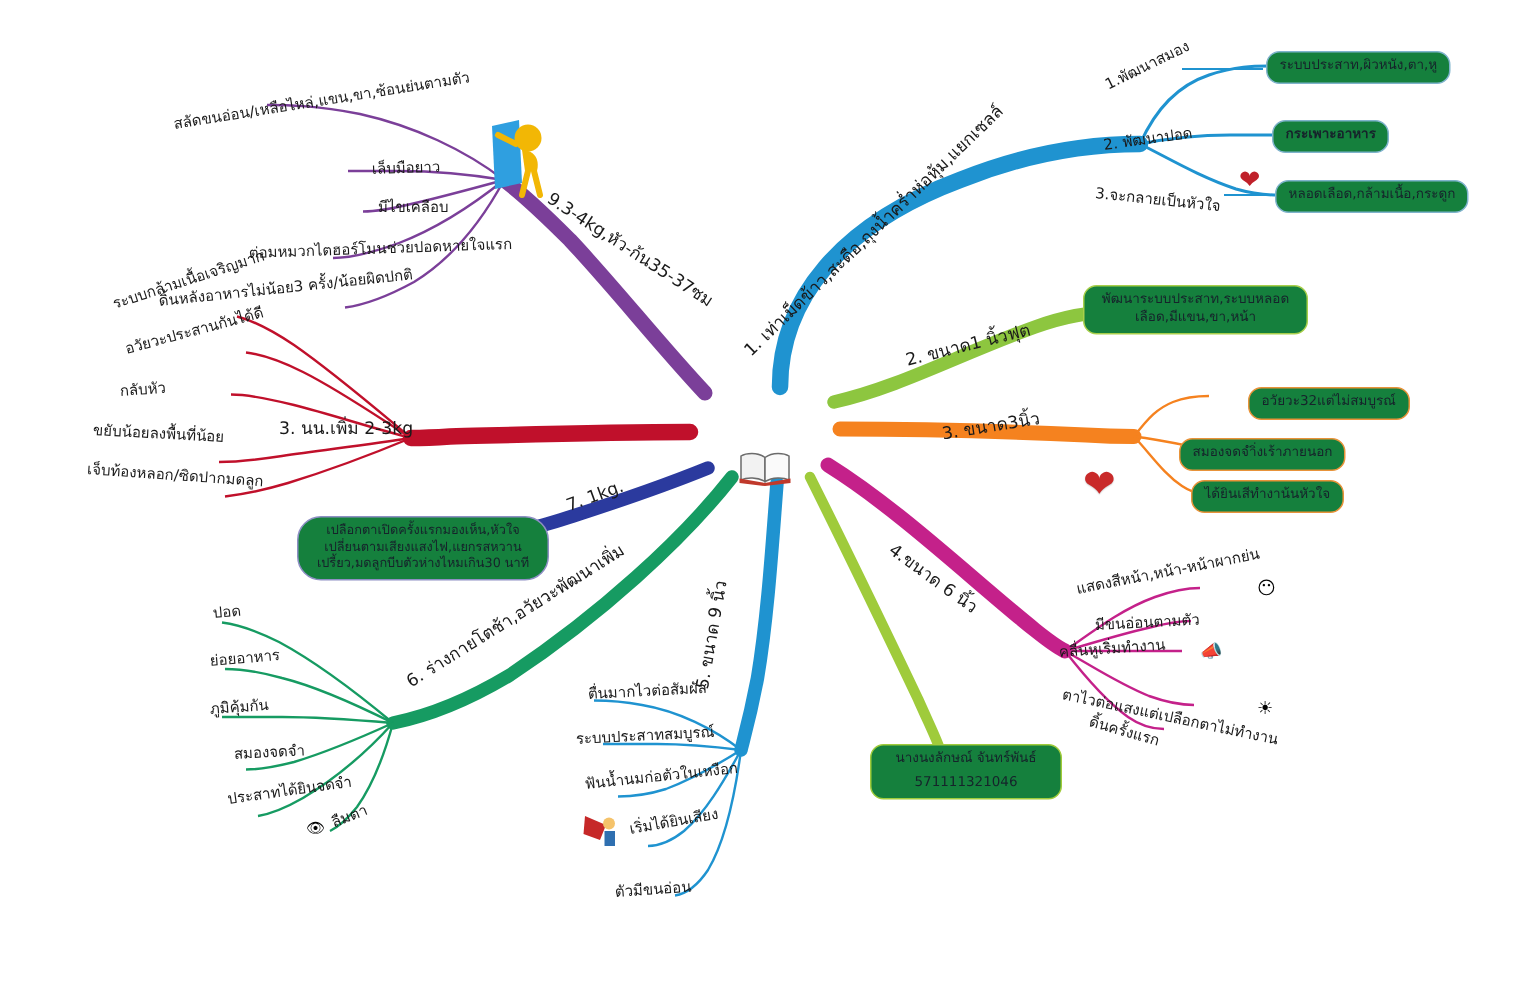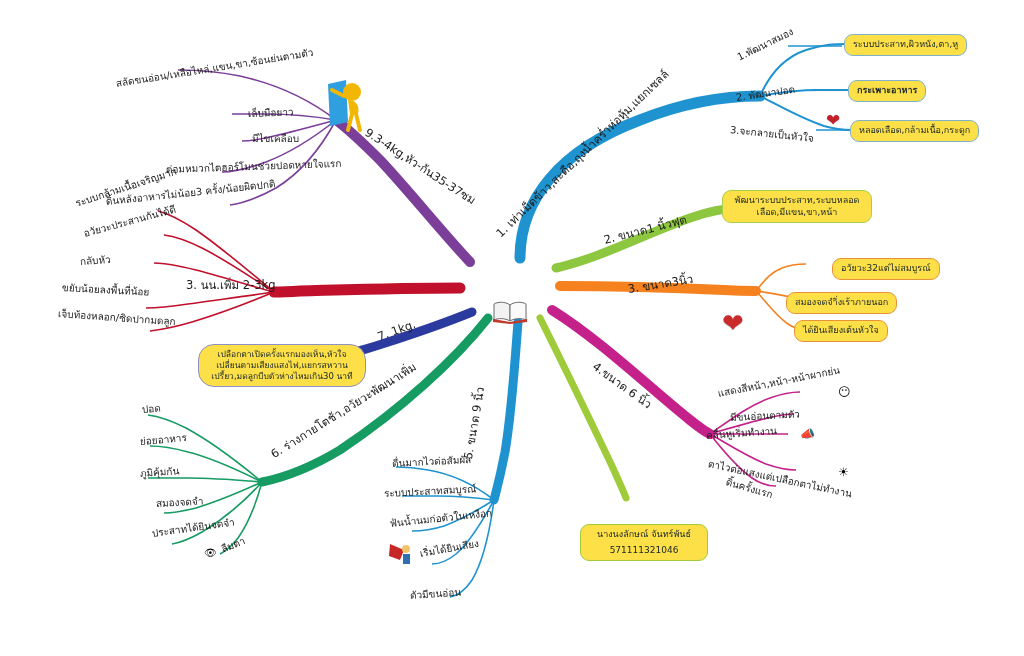--- a/index.html
+++ b/index.html
@@ -28,21 +28,21 @@
     color: #1a1a1a;
     white-space: nowrap;
     line-height: 1.25;
     transform-origin: left center;
   }
   .lbl.big { font-size: 11.5px; }
   .box {
     position: absolute;
     border: 1px solid #7fb3cc;
     border-radius: 9px;
-    background: #fde047;
+    background: #15803d;
     font-size: 9px;
     color: #16232b;
     padding: 4px 8px;
     white-space: nowrap;
     text-align: center;
     line-height: 1.3;
   }
   .box.orange { border-color: #e8933a; }
   .box.green  { border-color: #a8cf4a; }
   .box.blue   { border-color: #7fb3cc; }
@@ -203,33 +203,33 @@
   <div class="heart-small" style="left:826px; top:112px;">❤</div>
   <div class="box blue" style="left:850px; top:120px;">หลอดเลือด,กล้ามเนื้อ,กระดูก</div>
 
   <div class="lbl big" style="left:604px; top:233px; transform:rotate(-14deg);">2. ขนาด1 นิ้วฟุต</div>
   <div class="box green multi" style="left:722px; top:190px; width:132px;">พัฒนาระบบประสาท,ระบบหลอดเลือด,มีแขน,ขา,หน้า</div>
 
   <div class="lbl big" style="left:628px; top:282px; transform:rotate(-9deg);">3. ขนาด3นิ้ว</div>
   <div class="heart-big" style="left:722px; top:310px;">❤</div>
   <div class="box orange" style="left:832px; top:258px;">อวัยวะ32แต่ไม่สมบูรณ์</div>
   <div class="box orange" style="left:786px; top:292px;">สมองจดจำิ่งเร้าภายนอก</div>
-  <div class="box orange" style="left:794px; top:320px;">ได้ยินเสียงเต้นหัวใจ</div>
+  <div class="box orange" style="left:794px; top:320px;">ได้ยินเสีทำงาน้นหัวใจ</div>
 
   <div class="lbl big" style="left:594px; top:358px; transform:rotate(36deg);">4.ขนาด 6 นิ้ว</div>
   <div class="lbl" style="left:718px; top:388px; transform:rotate(-11deg);">แสดงสีหน้า,หน้า-หน้าผากย่น</div>
   <div class="emoji" style="left:838px; top:386px;">😶</div>
   <div class="lbl" style="left:730px; top:412px; transform:rotate(-3deg);">มีขนอ่อนตามตัว</div>
   <div class="lbl" style="left:706px; top:430px; transform:rotate(-4deg);">คลื่นหูเริ่มทำงาน</div>
   <div class="emoji" style="left:800px; top:428px;">📣</div>
   <div class="lbl" style="left:708px; top:458px; transform:rotate(12deg);">ตาไวต่อแสงแต่เปลือกตาไม่ทำงาน</div>
   <div class="emoji" style="left:838px; top:466px;">☀</div>
   <div class="lbl" style="left:726px; top:476px; transform:rotate(16deg);">ดิ้นครั้งแรก</div>
 
-  <div class="box limebox" style="left:580px; top:496px; text-align:center;margin-top:28px;">
+  <div class="box limebox" style="left:580px; top:496px; text-align:center;">
     <div>นางนงลักษณ์ จันทร์พันธ์</div>
     <div style="margin-top:4px;">571111321046</div>
   </div>
 
   <div class="lbl big" style="left:468px; top:452px; transform:rotate(-80deg);">5. ขนาด 9 นิ้ว</div>
   <div class="lbl" style="left:392px; top:458px; transform:rotate(-3deg);">ตื่นมากไวต่อสัมผัส</div>
   <div class="lbl" style="left:384px; top:488px; transform:rotate(-3deg);">ระบบประสาทสมบูรณ์</div>
   <div class="lbl" style="left:390px; top:518px; transform:rotate(-6deg);">ฟันน้ำนมก่อตัวในเหงือก</div>
   <svg class="cheer-icon" viewBox="0 0 28 26">
     <path d="M2 4 L16 10 L12 20 L1 16 Z" fill="#c62828"></path>

